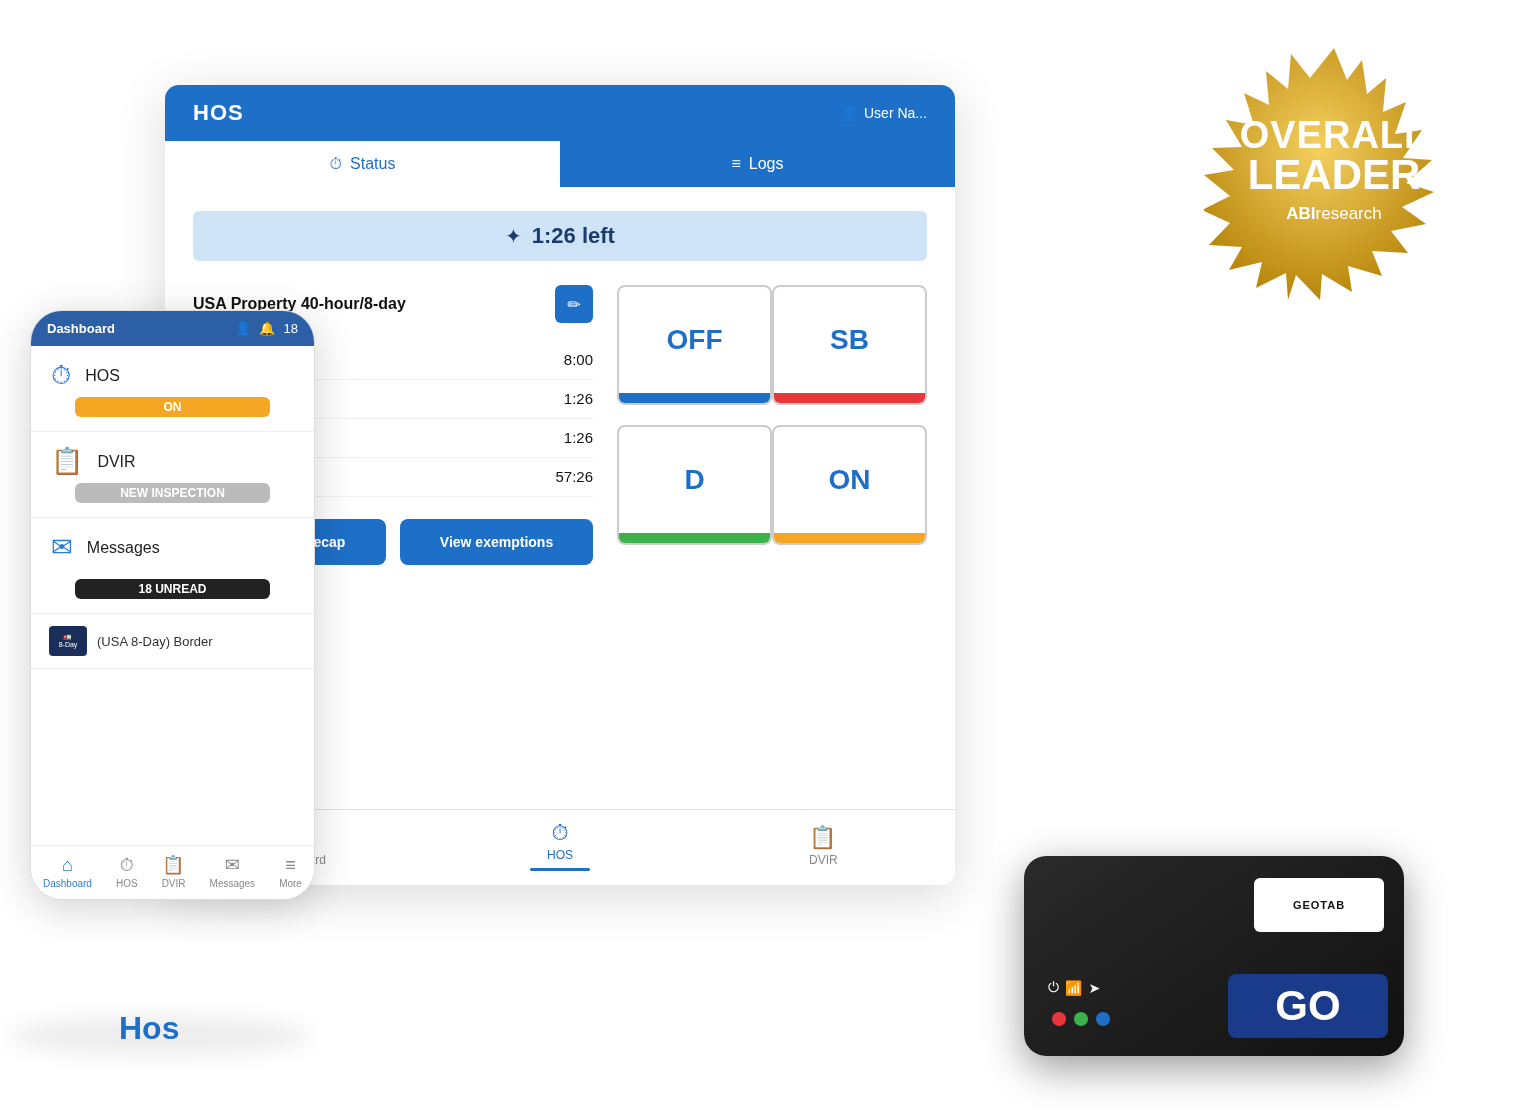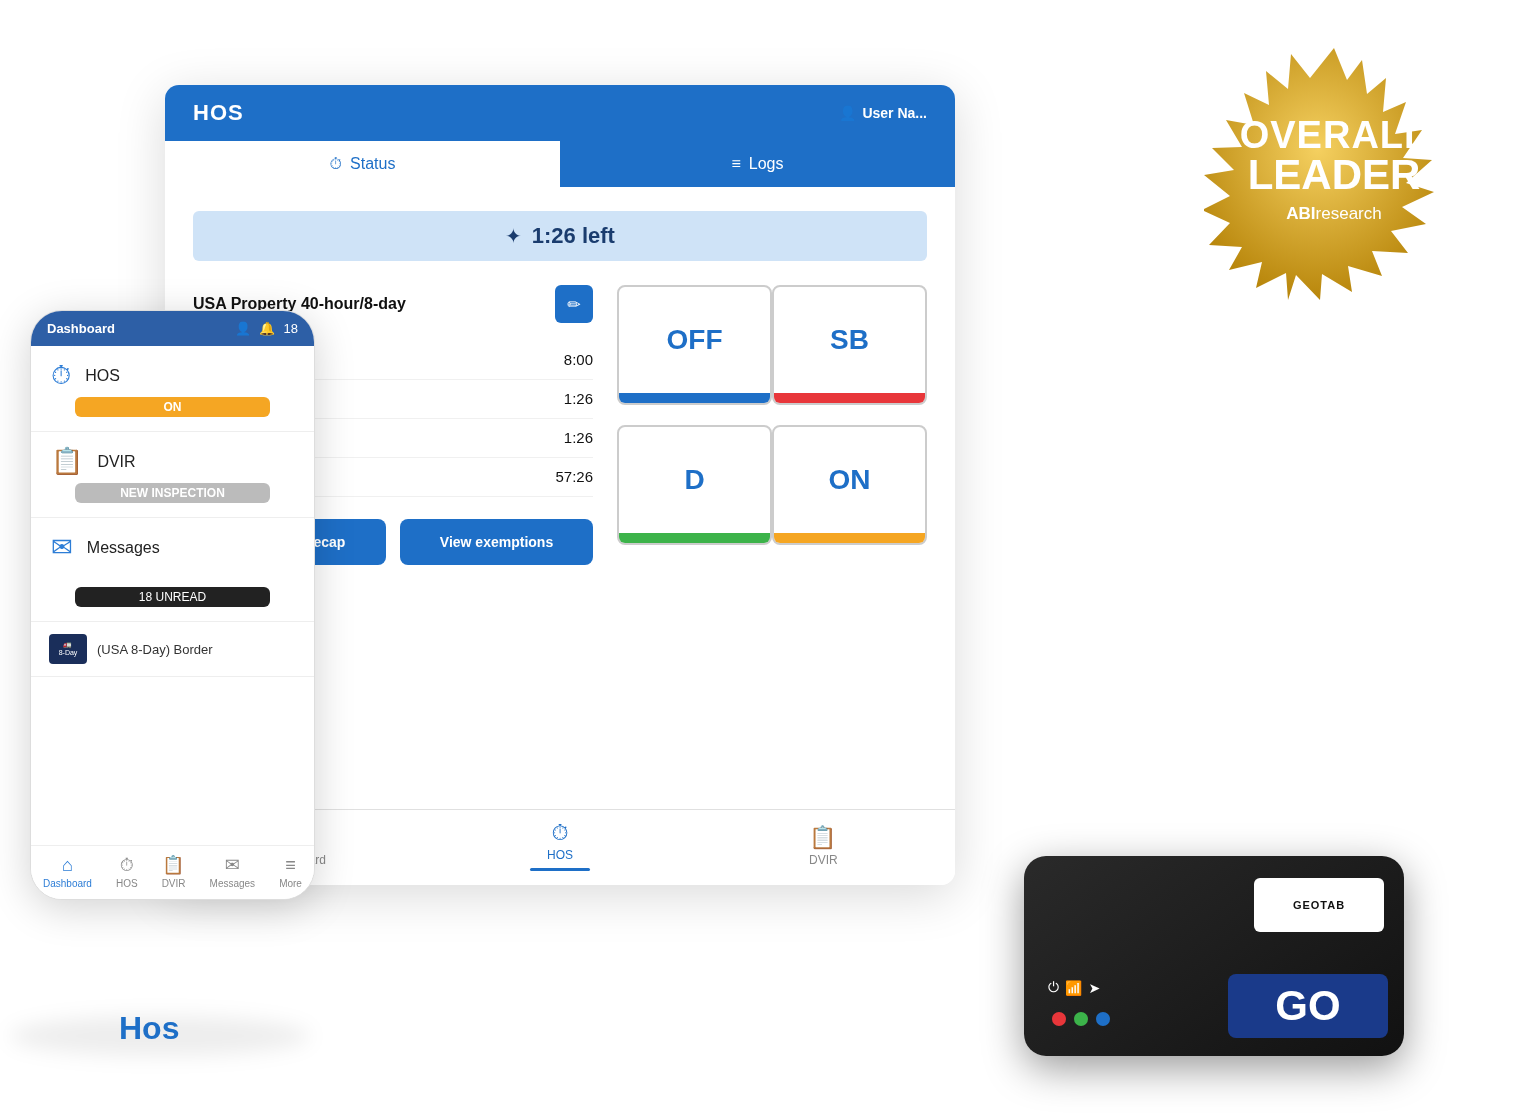--- a/index.html
+++ b/index.html
@@ -91,23 +91,23 @@
       padding: 3px 18px;
       margin-top: 6px;
       width: 80%;
       text-align: center;
     }
     .phone-badge-dark {
       background: #222;
       color: white;
       border-radius: 6px;
       font-size: 12px;
-      font-weight: 400;
+      font-weight: 700;
       padding: 3px 18px;
-      margin-top: 24px;
+      margin-top: 16px;
       width: 80%;
       text-align: center;
     }
 
     .phone-bottom-nav {
       position: absolute;
       bottom: 0;
       left: 0;
       right: 0;
       background: white;
@@ -175,21 +175,20 @@
     .tablet-header-logo {
       font-size: 22px;
       font-weight: 700;
       letter-spacing: 1px;
     }
     .tablet-header-user {
       display: flex;
       align-items: center;
       gap: 6px;
       font-size: 14px;
-      font-weight: bold;
     }
     .tablet-tabs {
       background: #1e6fc7;
       display: flex;
       border-bottom: none;
     }
     .tablet-tab {
       flex: 1;
       text-align: center;
       padding: 14px 0;

